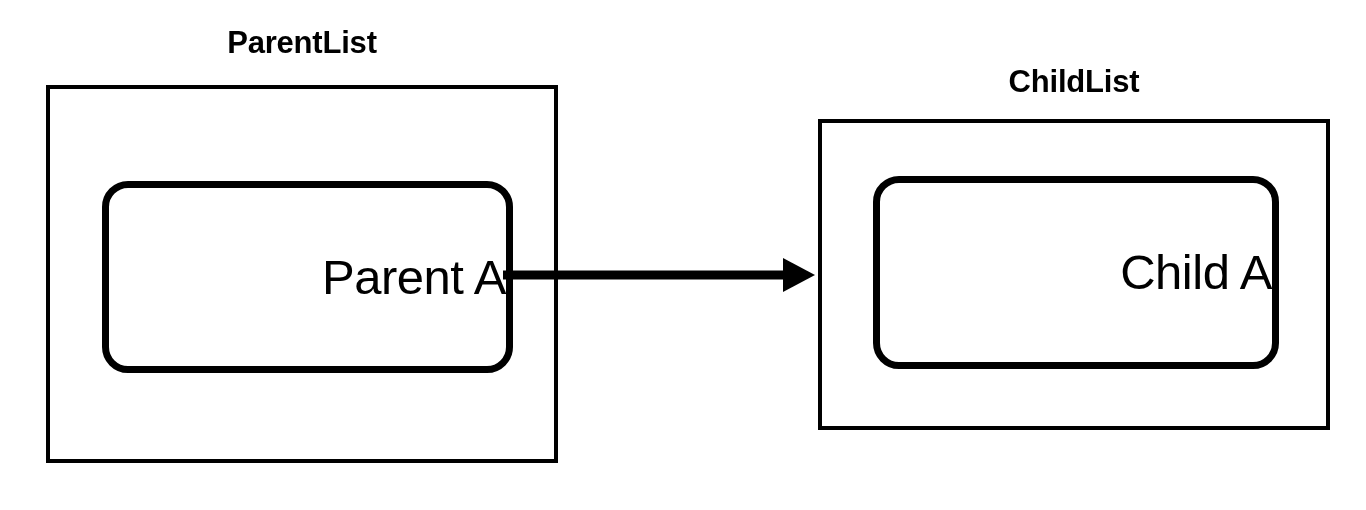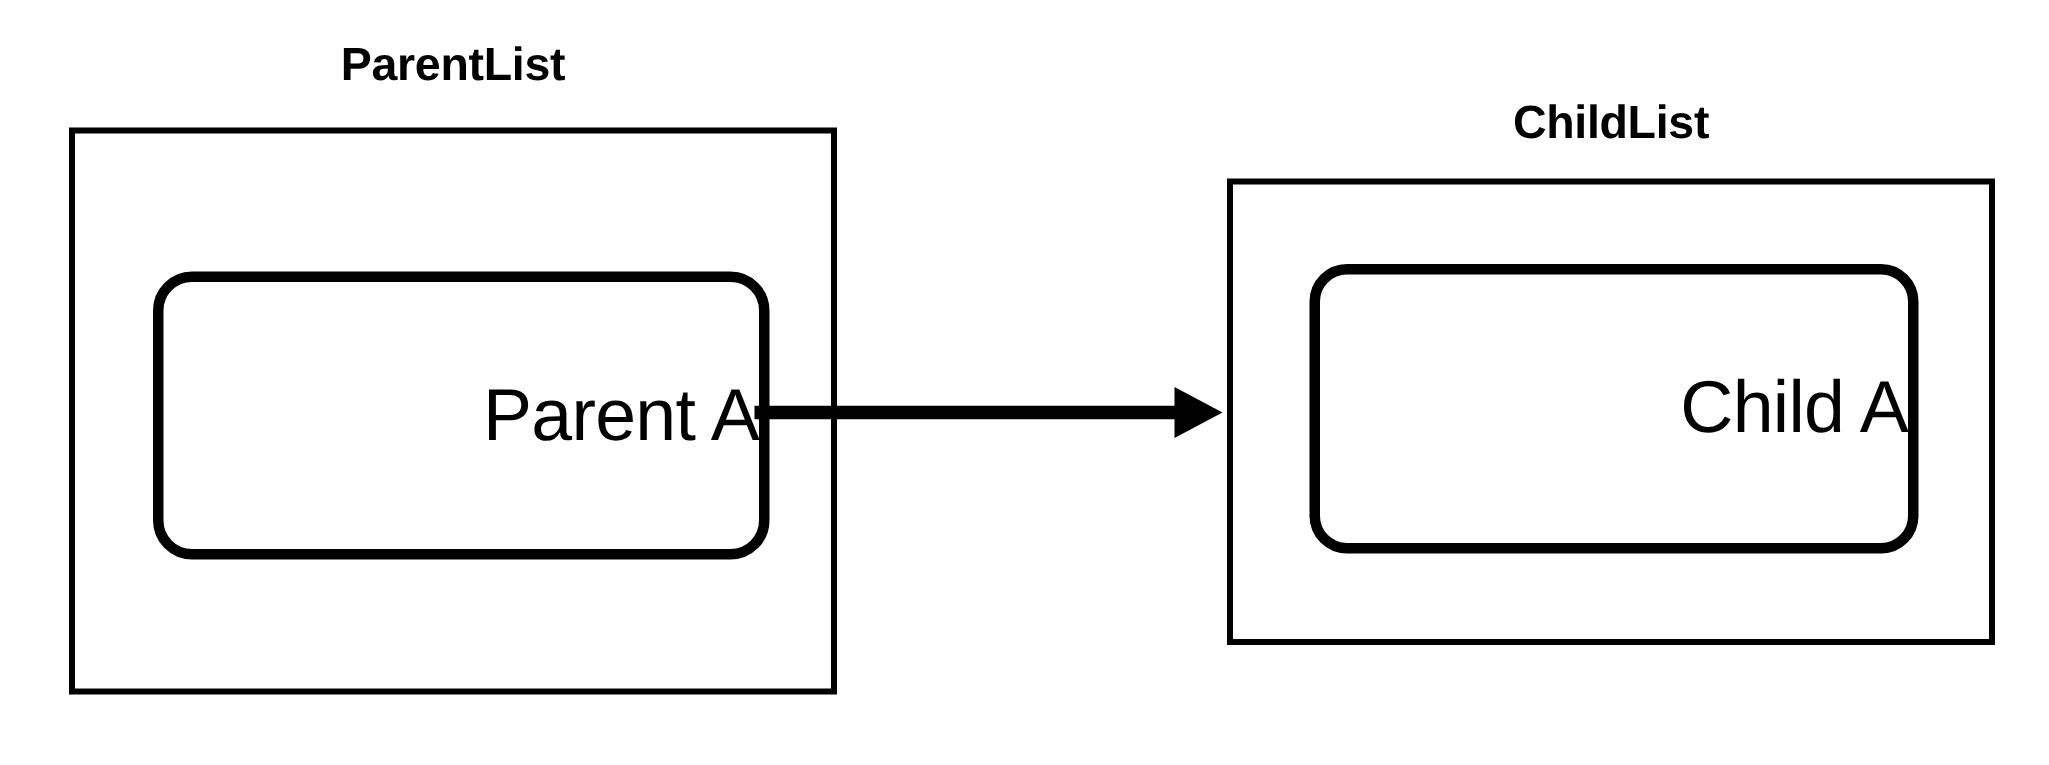--- a/index.html
+++ b/index.html
@@ -123,21 +123,21 @@
 
     <div class="node-box" id="parent-a-node" style="left:52px; top:92px;">
       <span class="node-label">Parent A</span>
     </div>
   </div>
 
   <div class="group-title" id="childlist-title">ChildList</div>
 
   <div class="group-box" id="childlist-box">
 
-    <div class="node-box" id="child-a-node" style="left:51px; top:53px;border-radius:25px;">
+    <div class="node-box" id="child-a-node" style="left:51px; top:53px;">
       <span class="node-label">Child A</span>
     </div>
   </div>
 
   <svg id="edge-parent-to-child" viewBox="0 0 330 60" width="330" height="60">
     <line x1="8" y1="30" x2="292" y2="30" stroke="#000000" stroke-width="9"></line>
     <polygon points="288,13 320,30 288,47" fill="#000000"></polygon>
   </svg>
 
 </div>

